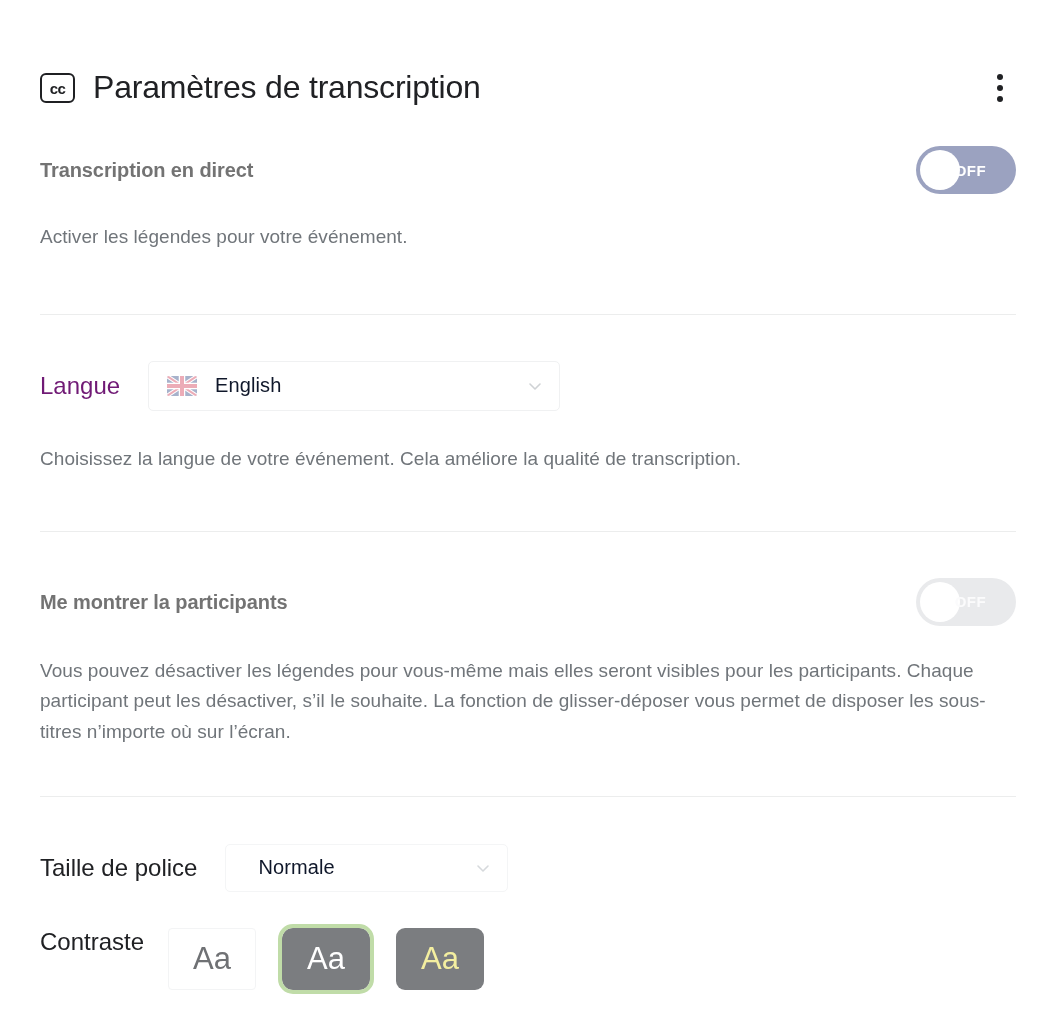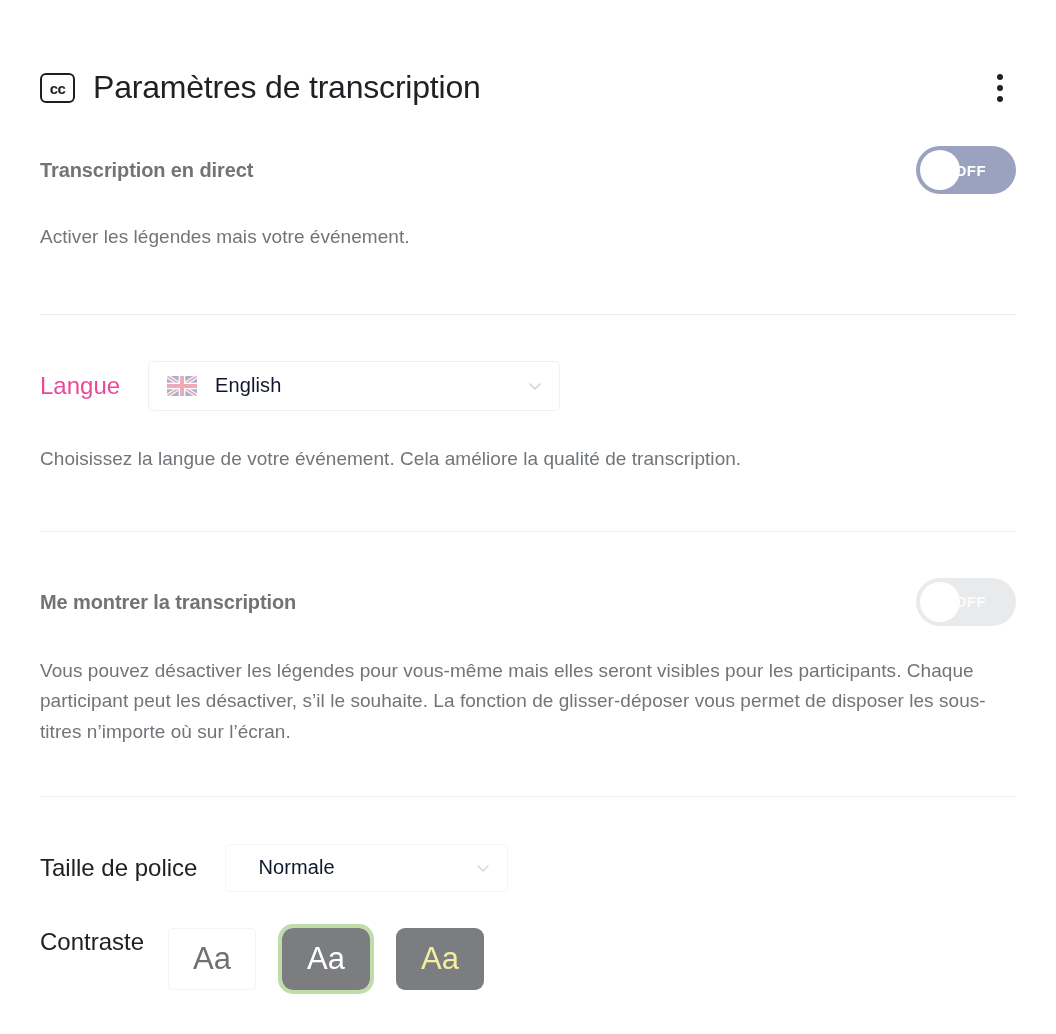--- a/index.html
+++ b/index.html
@@ -174,21 +174,21 @@
   }
   .flag svg { display: block; }
 
   
   .langue-row {
     display: flex;
     align-items: center;
   }
   .langue-label {
     font-size: 24px;
-    color: #ec4899;
+    color: #701a75;
     margin-right: 28px;
     white-space: nowrap;
   }
   .select.langue { width: 412px; }
 
   
   .taille-row {
     display: flex;
     align-items: center;
   }
@@ -284,21 +284,21 @@
     </div>
   </div>
 
   <div class="row s-live">
     <div class="section-title">Transcription en direct</div>
     <div class="toggle variant-primary">
       <div class="knob"></div>
       <div class="state">OFF</div>
     </div>
   </div>
-  <div class="desc s-live-desc">Activer les légendes mais votre événement.</div>
+  <div class="desc s-live-desc">Activer les légendes pour votre événement.</div>
 
   <div class="divider d-1"></div>
 
   <div class="langue-row s-langue">
     <div class="langue-label">Langue</div>
     <div class="select langue">
       <div class="flag">
         <svg viewBox="0 0 60 40" width="30" height="20" aria-hidden="true">
           <rect width="60" height="40" fill="#012169"></rect>
           <path d="M0,0 L60,40 M60,0 L0,40" stroke="#ffffff" stroke-width="8"></path>
@@ -313,21 +313,21 @@
           <path d="M3 6 L8 11 L13 6" fill="none" stroke="#cfd2d5" stroke-width="1.6" stroke-linecap="round" stroke-linejoin="round"></path>
         </svg>
       </div>
     </div>
   </div>
   <div class="desc s-langue-desc">Choisissez la langue de votre événement. Cela améliore la qualité de transcription.</div>
 
   <div class="divider d-2"></div>
 
   <div class="row s-show">
-    <div class="section-title">Me montrer la transcription</div>
+    <div class="section-title">Me montrer la participants</div>
     <div class="toggle variant-muted">
       <div class="knob"></div>
       <div class="state">OFF</div>
     </div>
   </div>
   <div class="desc s-show-desc">Vous pouvez désactiver les légendes pour vous-même mais elles seront visibles pour les participants. Chaque participant peut les désactiver, s’il le souhaite. La fonction de glisser-déposer vous permet de disposer les sous-titres n’importe où sur l’écran.</div>
 
   <div class="divider d-3"></div>
 
   <div class="taille-row s-taille">

